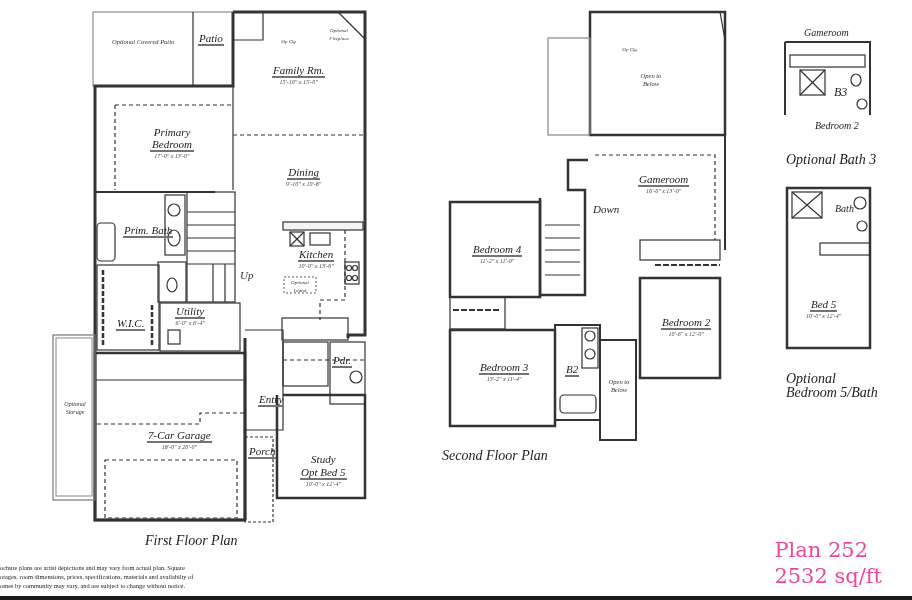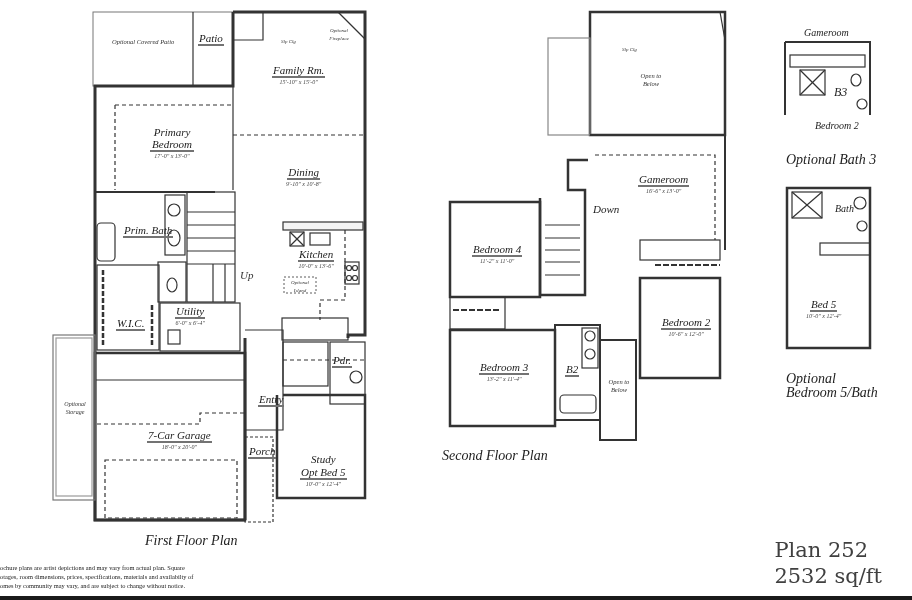--- a/index.html
+++ b/index.html
@@ -5,21 +5,21 @@
   html, body { margin:0; padding:0; background:#fff; }
   body { width:912px; height:600px; position:relative; overflow:hidden; font-family:"Liberation Serif", serif; color:#222; }
   svg.plan { position:absolute; left:0; top:0; }
   .lbl { position:absolute; font-family:"Liberation Serif", serif; font-style:italic; color:#222; white-space:nowrap; }
   .room { font-size:11px; text-align:center; }
   .room .name { display:inline-block; border-bottom:2px solid #737373; padding:0 1px; line-height:12px; }
   .room .dim { display:block; font-size:6px; line-height:9px; color:#444; }
   .small { font-size:6.5px; color:#333; line-height:8px; text-align:center; }
   .title { font-size:14px; }
   .disclaimer { position:absolute; left:0; top:563px; font-size:6.4px; line-height:9px; color:#222; font-style:normal; font-family:"Liberation Serif", serif; }
-  .plan-name { position:absolute; right:30px; top:537px; font-size:21px; font-family:"DejaVu Serif", serif; font-style:normal; color:#404040; line-height:26px; text-align:left; }
+  .plan-name { position:absolute; right:30px; top:537px; font-size:21px; font-family:"DejaVu Serif", serif; font-style:normal; color:#ec4899; line-height:26px; text-align:left; }
   .bottom-bar { position:absolute; left:0; top:596px; width:912px; height:4px; background:#1a1a1a; }
 </style>
 </head>
 <body>
 
 <svg class="plan" width="912" height="600" viewBox="0 0 912 600">
   <g fill="none" stroke="#333" stroke-width="1.2">
 
     <rect x="93" y="12" width="140" height="74" stroke="#777" stroke-width="1"></rect>
     <line x1="193" y1="12" x2="193" y2="86"></line>

